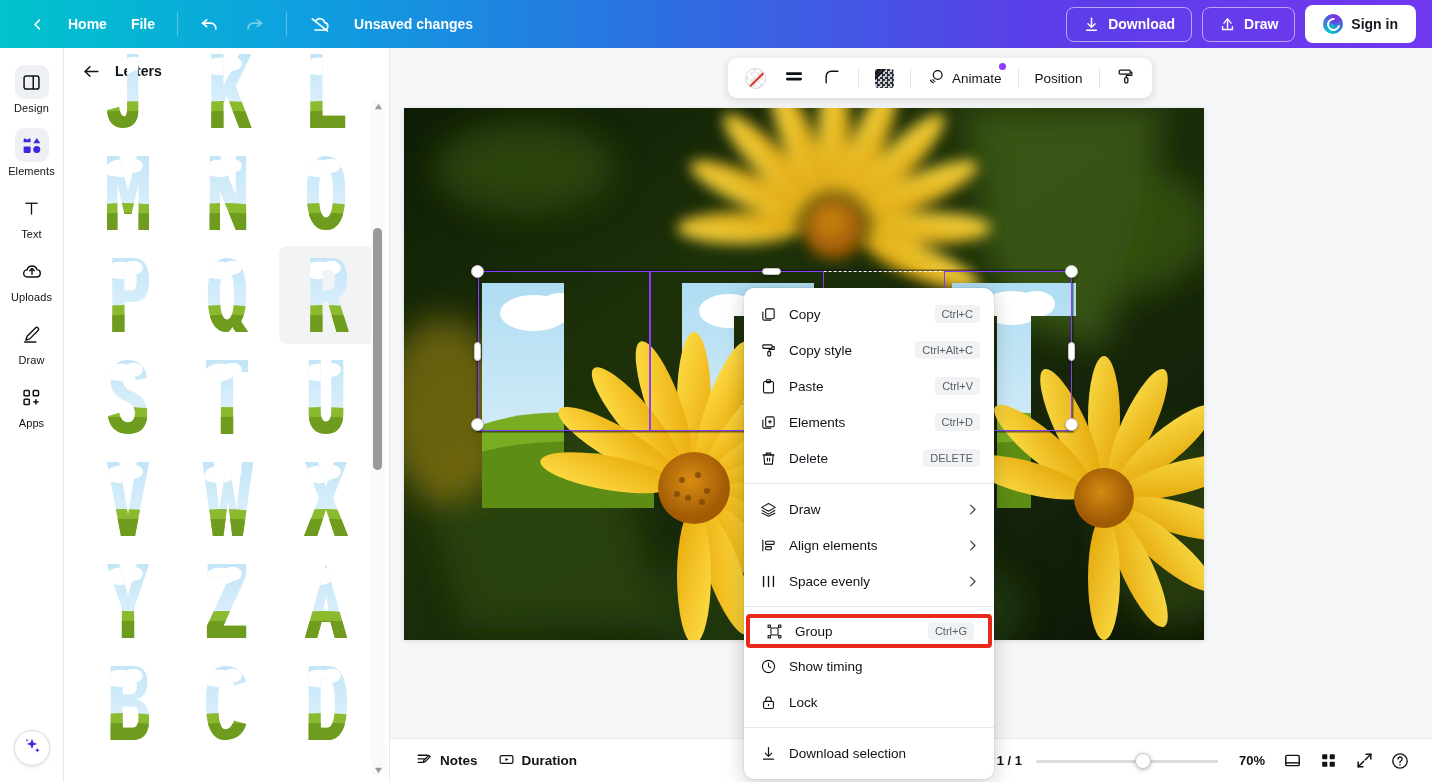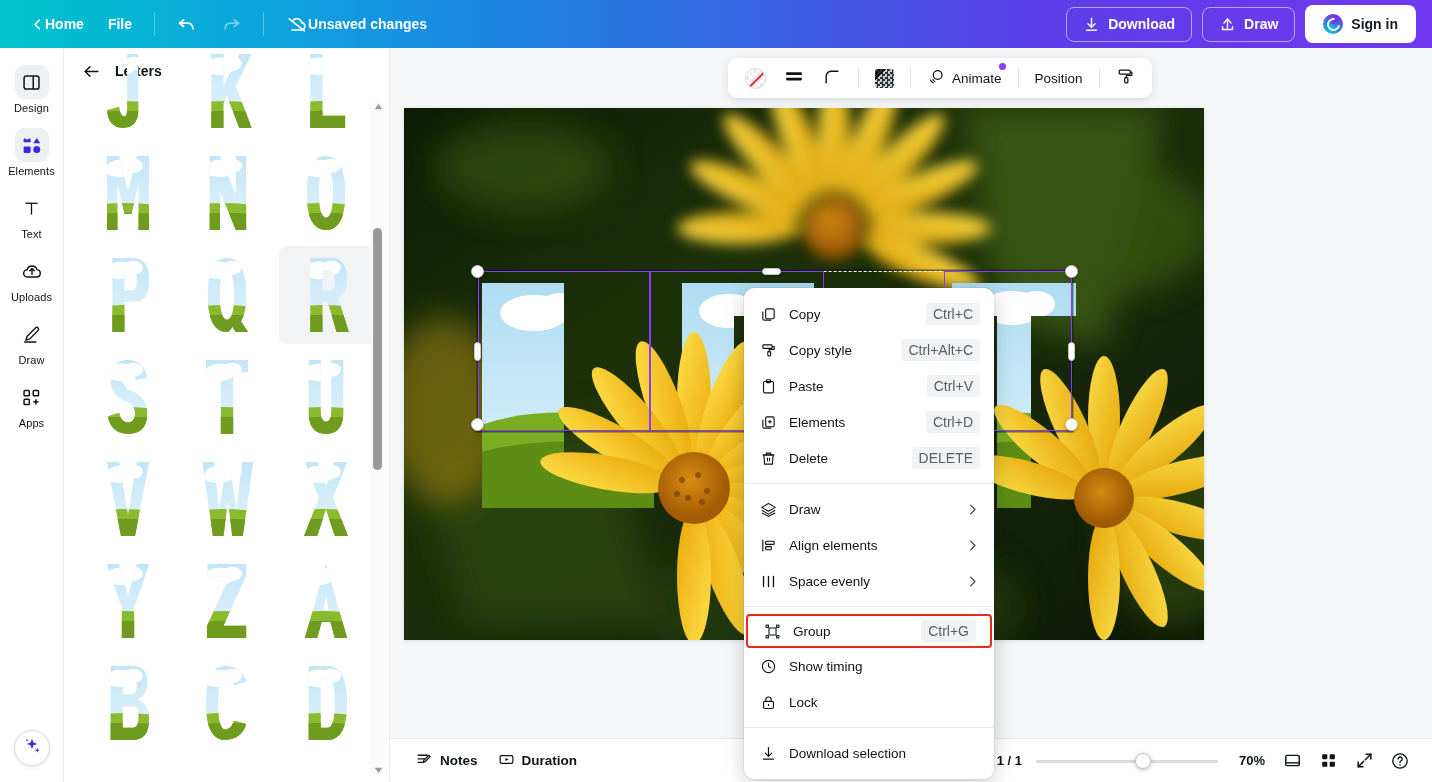--- a/index.html
+++ b/index.html
@@ -12,21 +12,21 @@
   #app { position: relative; width: 1432px; height: 782px; }
 
   
   .topbar {
     position: absolute; left: 0; top: 0; width: 1432px; height: 48px;
     background: linear-gradient(90deg, #00c4cc 0%, #0f9ee0 22%, #2a72e0 45%, #5b3ee8 72%, #7138ef 100%);
     display: flex; align-items: center;
   }
   .tb-left { display: flex; align-items: center; height: 100%; padding-left: 18px; }
   .tb-btn {
-    display: flex; align-items: center; gap: 0;
+    display: flex; align-items: center; gap: 23px;
     color: #fff; font-size: 14px; font-weight: bold;
     padding: 7px 12px; border-radius: 6px; cursor: pointer;
     white-space: nowrap;
   }
   .tb-sep { width: 1px; height: 24px; background: rgba(255,255,255,.32); margin: 0 10px; }
   .tb-icon { display: inline-flex; align-items: center; justify-content: center; }
   .tb-icon.dim { opacity: .45; }
   .tb-right { margin-left: auto; display: flex; align-items: center; gap: 10px; padding-right: 16px; }
   .pill {
     display: flex; align-items: center; gap: 8px;
@@ -212,28 +212,28 @@
     box-shadow: 0 4px 20px rgba(14,19,24,.22), 0 0 0 1px rgba(14,19,24,.05);
     padding: 8px 0; z-index: 40;
   }
   .mi {
     height: 36px; display: flex; align-items: center;
     padding: 0 14px 0 13px; cursor: pointer; position: relative;
   }
   .mi-ico { width: 22px; display: flex; align-items: center; justify-content: center; color: #0e1318; flex: none; }
   .mi-lbl { font-size: 13.5px; color: #0e1318; margin-left: 10px; white-space: nowrap; }
   .mi-kbd {
-    margin-left: auto; font-size: 14px; color: #565e66;
+    margin-left: auto; font-size: 11px; color: #565e66;
     background: #f1f2f4; border-radius: 4px; padding: 3px 7px;
     font-family: "Liberation Sans", sans-serif; white-space: nowrap;
   }
   .mi-arrow { margin-left: auto; color: #3d464f; display: flex; }
   .mi-div { height: 1px; background: #e8e9eb; margin: 7px 0; }
   .mi.flagged {
-    border: 2px solid #14b8a6; border-radius: 4px;
+    border: 4px solid #14b8a6; border-radius: 4px;
     margin: 0 2px; height: 34px;
   }
 </style>
 </head>
 <body>
 
 <div id="app">
 
   <div class="topbar">
     <div class="tb-left">

